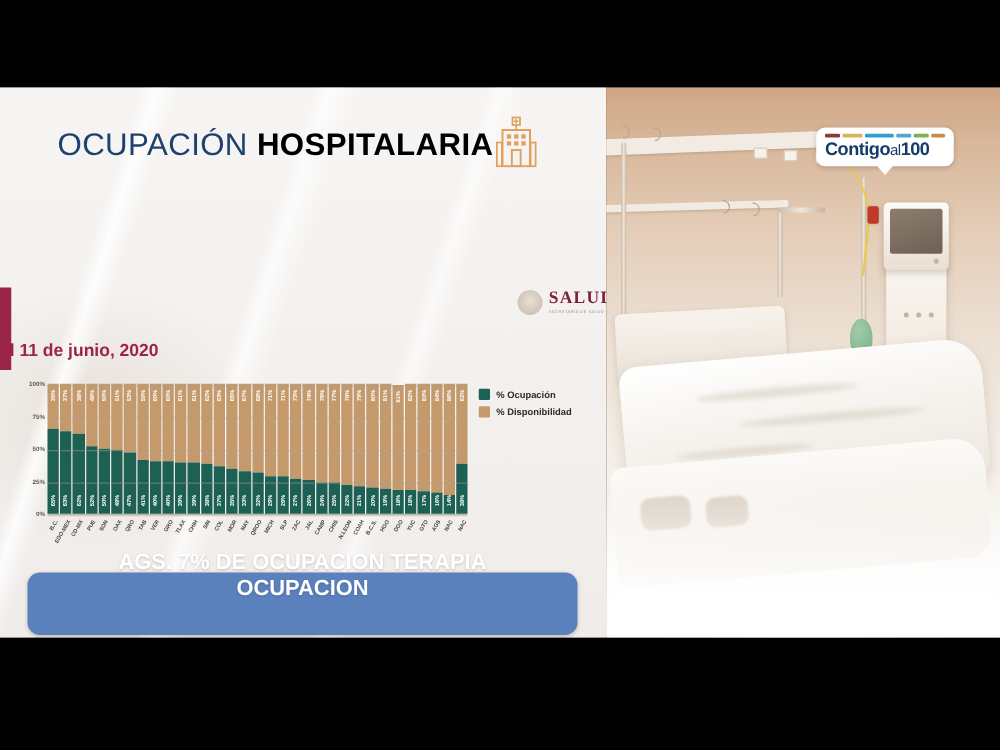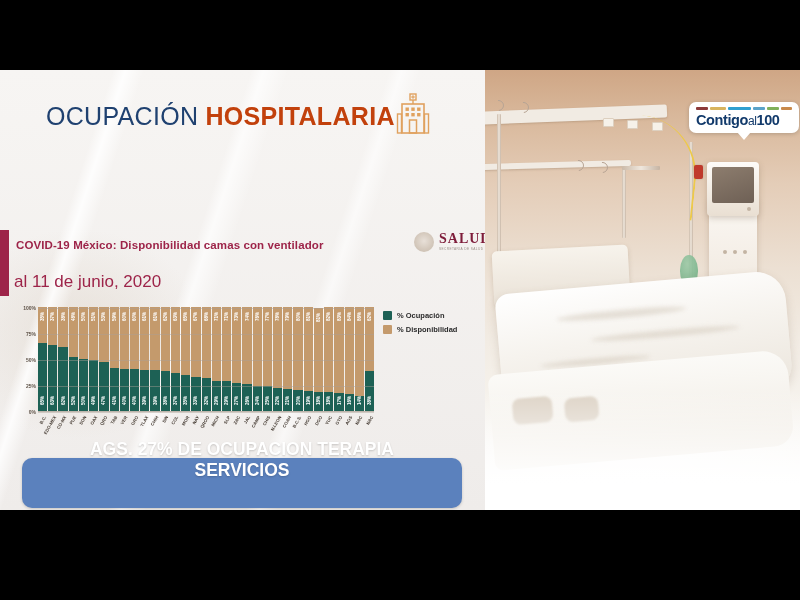--- a/index.html
+++ b/index.html
@@ -48,43 +48,43 @@
   }
   #slide > * { position: relative; z-index: 2; }
 
   
   #slide-title {
     position: absolute; left: 46px; top: 32px;
     font-size: 25px; letter-spacing: .3px;
     color: #1b3a63; white-space: nowrap;
   }
   #slide-title .thin { font-weight: 300; color: #1f4170; }
-  #slide-title .bold { font-weight: 700; color: #c2410c; }
+  #slide-title .bold { font-weight: 700; color: #000000; }
 
   
   #hospital-icon {
     position: absolute; left: 396px; top: 22px;
     width: 34px; height: 42px;
   }
 
   
   #accent-bar {
     position: absolute; left: 0; top: 160px;
     width: 9px; height: 66px;
     background: #9d2449;
   }
 
   #subtitle {
     position: absolute; left: 16px; top: 169px;
     font-size: 11.5px; font-weight: 700; color: #9d2449;
     letter-spacing: .1px; white-space: nowrap;
   }
   #date-line {
-    position: absolute; left: 14px; top: 202px;
-    font-size: 17px; font-weight: 400; color: #9d2449;
+    position: absolute; left: 0; top: 202px;
+    font-size: 14px; font-weight: 700; color: #9d2449;
     white-space: nowrap;
   }
 
   
   #salud-logo {
     position: absolute; left: 414px; top: 162px;
     display: flex; align-items: center; gap: 5px;
   }
   #salud-seal {
     width: 20px; height: 20px; border-radius: 50%;
@@ -312,21 +312,20 @@
 
   
   #contigo-logo {
     position: absolute; left: 168px; top: 32px;
     width: 110px;
     background: #ffffff;
     border-radius: 7px;
     padding: 5px 7px 5px;
     box-shadow: 0 1px 4px rgba(0,0,0,.18);
     z-index: 9;
-    margin-left: 36px;
   }
   #contigo-logo::after {
     content: "";
     position: absolute; left: 48px; bottom: -7px;
     border-left: 7px solid transparent;
     border-right: 7px solid transparent;
     border-top: 8px solid #ffffff;
   }
   #contigo-bars { display: flex; gap: 2px; height: 3px; margin-bottom: 3px; }
   #contigo-bars i { display: block; height: 3px; border-radius: 1px; }
@@ -387,21 +386,20 @@
         <rect x="21.1" y="15.5" width="3.4" height="3.4" fill="#e0a15e"></rect>
         <rect x="9.5" y="21" width="3.4" height="3.4" fill="#e0a15e"></rect>
         <rect x="15.3" y="21" width="3.4" height="3.4" fill="#e0a15e"></rect>
         <rect x="21.1" y="21" width="3.4" height="3.4" fill="#e0a15e"></rect>
         <rect x="13.5" y="28" width="7" height="13" fill="none" stroke="#e0a15e" stroke-width="1.5"></rect>
         <rect x="1.5" y="22" width="4" height="19" fill="none" stroke="#e0a15e" stroke-width="1.4"></rect>
         <rect x="28.5" y="22" width="4" height="19" fill="none" stroke="#e0a15e" stroke-width="1.4"></rect>
       </svg>
 
       <div id="accent-bar" style="background: rgb(157, 36, 73);"></div>
-      <div id="subtitle">COVID-19 México: Disponibilidad camas con ventilador</div>
       <div id="date-line">al 11 de junio, 2020</div>
 
       <div id="salud-logo">
         <div id="salud-seal"></div>
         <div id="salud-text">
           <div id="salud-word">SALUD</div>
           <div id="salud-sub">SECRETARÍA DE SALUD</div>
         </div>
       </div>
 
@@ -862,18 +860,18 @@
         <div id="contigo-word">
           <span>Contigo</span><span class="mid">al</span><span>100</span>
         </div>
       </div>
     </div>
   </div>
 
   <div id="banner-wrap">
     <div id="banner-box" style="background: rgb(91, 129, 189);"></div>
     <div id="banner-text">
-      <div>AGS. 27% DE OCUPACION TERAPIA</div>
-      <div>SERVICIOS</div>
+      <div>AGS. 7% DE OCUPACION TERAPIA</div>
+      <div>OCUPACION</div>
     </div>
   </div>
 
 </div>
 
 </body></html>

